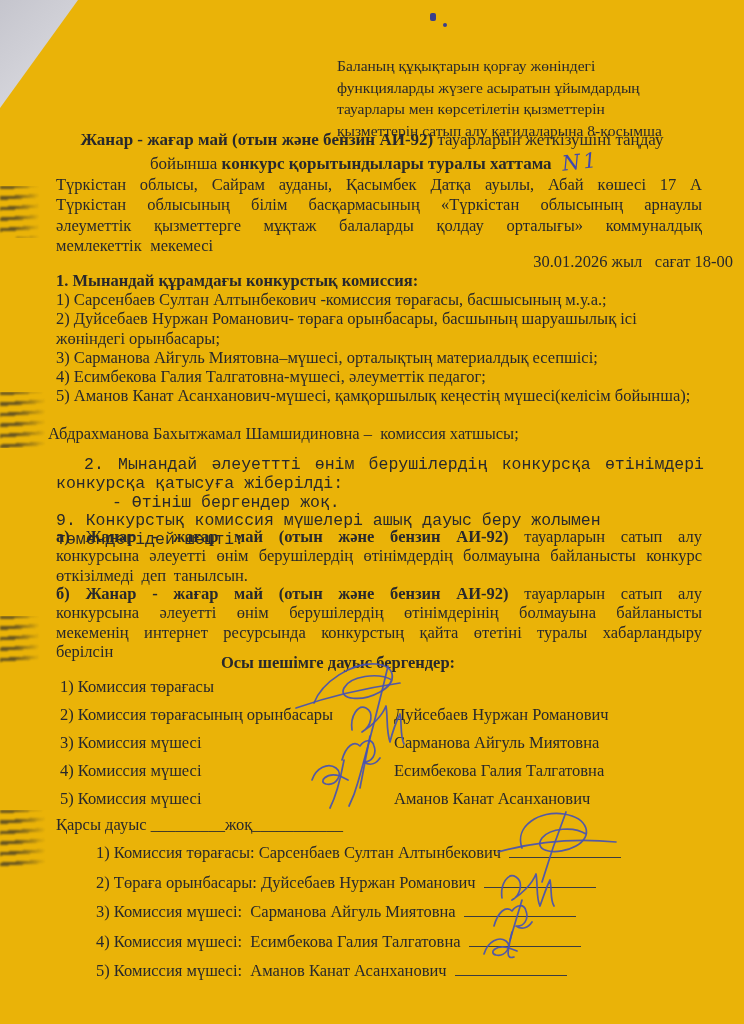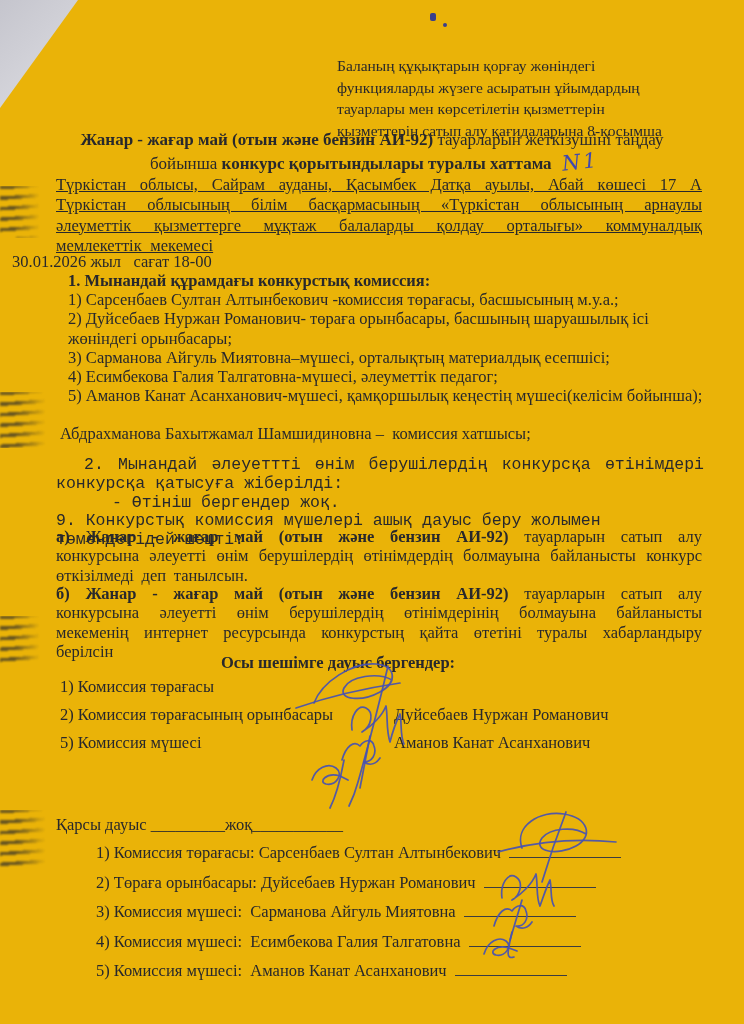--- a/index.html
+++ b/index.html
@@ -29,25 +29,25 @@
   .speck.b{left:443px;top:23px;width:4px;height:4px;}
 
   .annex{position:absolute;top:55px;left:337px;width:380px;
     font-size:15.5px;line-height:21.5px;}
   .title{position:absolute;top:129px;left:40px;width:664px;
     text-align:center;font-size:17px;line-height:22px;}
   .hand{display:inline-block;margin-left:10px;color:#3f48b0;
     font-style:italic;font-size:21px;transform:rotate(-6deg);
     font-family:"DejaVu Serif",serif;letter-spacing:-2px;}
   .locpara{position:absolute;top:175px;left:56px;width:646px;
-    text-align:justify;word-spacing:4.5px;line-height:20.3px;text-decoration:underline;}
-  .dt{position:absolute;top:252px;left:12px;width:733px;text-align:left;}
+    text-align:justify;word-spacing:4.5px;line-height:20.3px;}
+  .dt{position:absolute;top:252px;left:0;width:733px;text-align:right;}
 
-  .sec1{position:absolute;top:271px;left:68px;width:648px;line-height:19.2px;}
-  .secretary{position:absolute;top:424px;left:60px;width:648px;}
+  .sec1{position:absolute;top:271px;left:56px;width:648px;line-height:19.2px;}
+  .secretary{position:absolute;top:424px;left:48px;width:648px;}
   .sec2{position:absolute;top:456px;left:56px;width:648px;line-height:18.8px;font-family:Liberation Mono, monospace;}
   .ind1{text-indent:28px;text-align:justify;}
   .ind2{text-indent:56px;}
   .para-j{position:absolute;left:56px;width:646px;text-align:justify;
     word-spacing:3.5px;line-height:19.3px;}
   .pa{top:527px;} .pb{top:584px;}
 
   .votes-heading{position:absolute;top:653px;left:0;width:676px;text-align:center;}
   .votes{position:absolute;top:677px;left:60px;width:644px;}
   .vrow{display:flex;margin-bottom:9px;align-items:flex-end;}
@@ -116,20 +116,28 @@
 
   <div class="votes">
     <div class="vrow">
         <span class="vrole">1) Комиссия төрағасы</span>
       </div>
     <div class="vrow">
         <span class="vrole">2) Комиссия төрағасының орынбасары</span>
         <span class="vname">Дуйсебаев Нуржан Романович</span>
       </div>
     <div class="vrow">
+        <span class="vrole">3) Комиссия мүшесі</span>
+        <span class="vname">Сарманова Айгуль Миятовна</span>
+      </div>
+    <div class="vrow">
+        <span class="vrole">4) Комиссия мүшесі</span>
+        <span class="vname">Есимбекова Галия Талгатовна</span>
+      </div>
+    <div class="vrow">
         <span class="vrole">5) Комиссия мүшесі</span>
         <span class="vname">Аманов Канат Асанханович</span>
       </div>
   </div>
 
   <div class="against">Қарсы дауыс _________жоқ___________</div>
 
   <div class="sigrows">
     <div class="srow"><span>1) Комиссия төрағасы: Сарсенбаев Султан Алтынбекович</span><span class="sline"></span></div>
     <div class="srow"><span>2) Төраға орынбасары: Дуйсебаев Нуржан Романович</span><span class="sline"></span></div>

